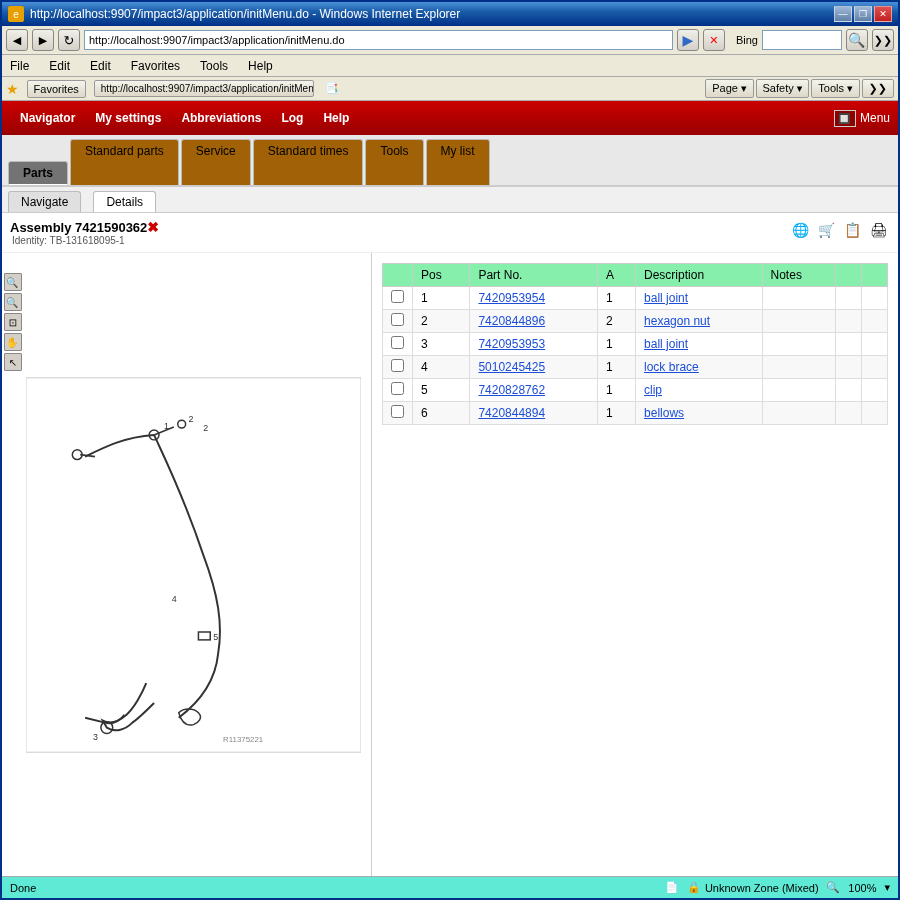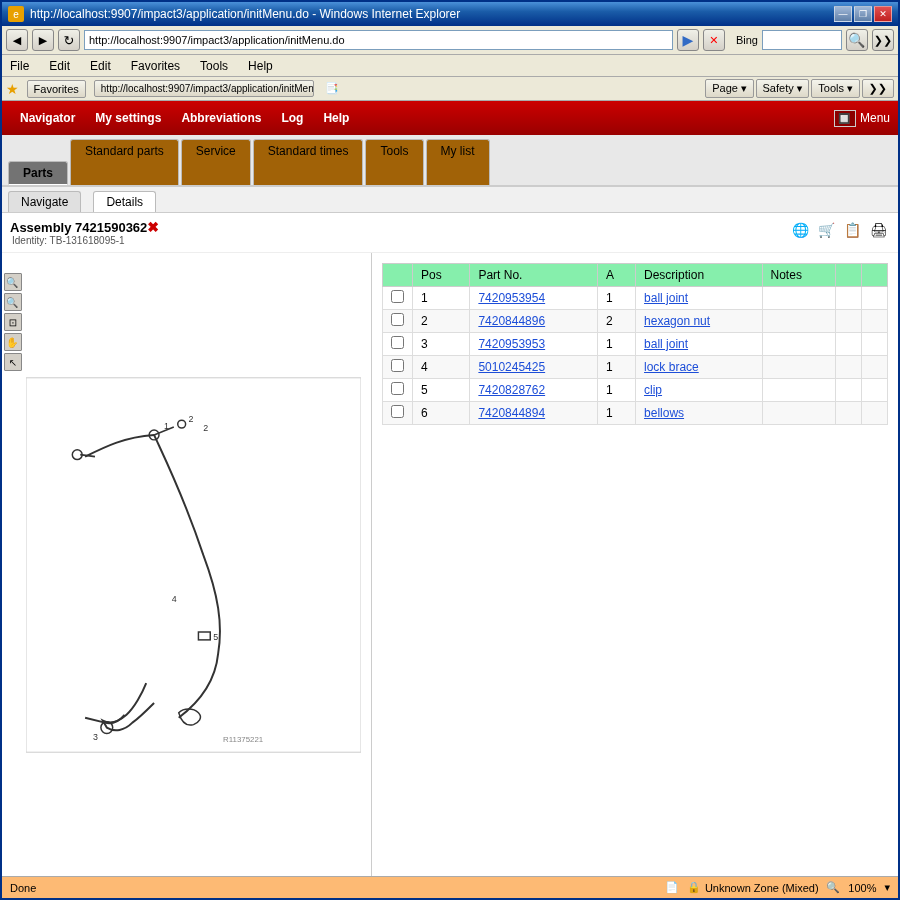--- a/index.html
+++ b/index.html
@@ -98,21 +98,21 @@
     table { width: 100%; border-collapse: collapse; font-size: 12px; }
     th { background: #86efac; border: 1px solid #ccc; padding: 4px 8px; text-align: left; font-weight: normal; }
     td { border: 1px solid #ddd; padding: 3px 8px; vertical-align: middle; }
     tr:nth-child(even) td { background: #f8f8f8; }
     td.link { color: #1d4ed8; text-decoration: underline; cursor: pointer; }
     td.check { width: 20px; text-align: center; }
     input[type=checkbox] { margin: 0; }
 
     
     .status-bar {
-      background: #fdba74; border-top: 1px solid #aaa; padding: 2px 8px; display: flex; align-items: center; justify-content: space-between; min-height: 22px; font-size: 11px;
+      background: #5eead4; border-top: 1px solid #aaa; padding: 2px 8px; display: flex; align-items: center; justify-content: space-between; min-height: 22px; font-size: 11px;
     }
     .status-right { display: flex; align-items: center; gap: 8px; }
     .status-zone { display: flex; align-items: center; gap: 4px; }
   </style>
 </head>
 <body>
 
 <div class="browser-window">
 
   <div class="title-bar">

